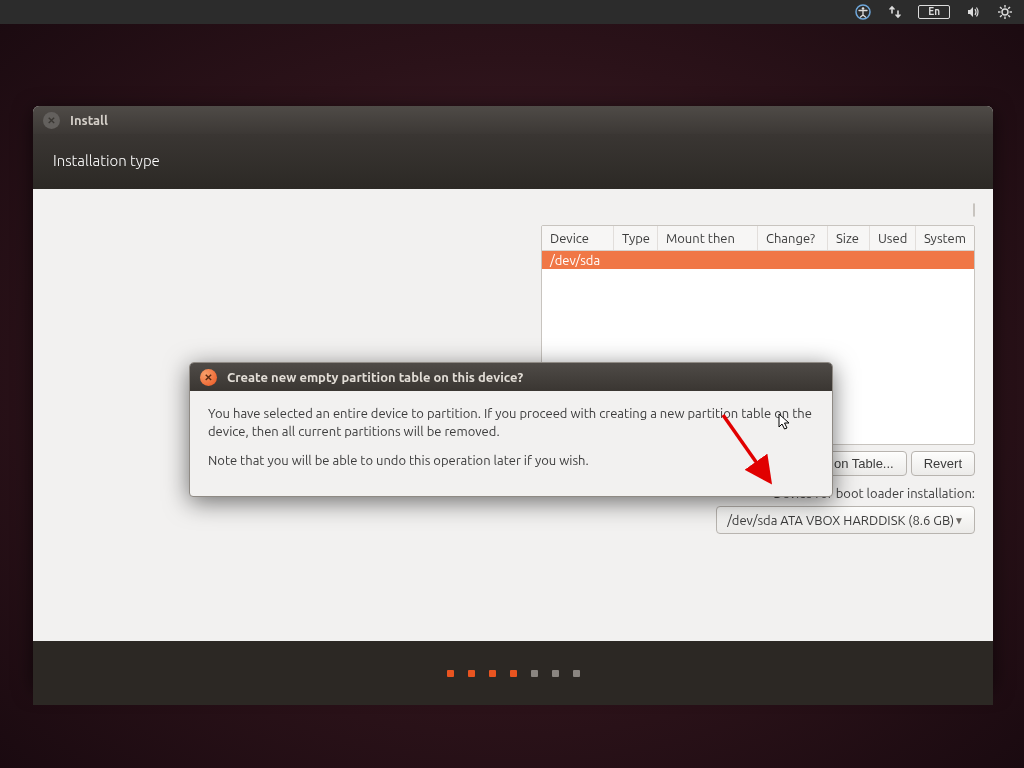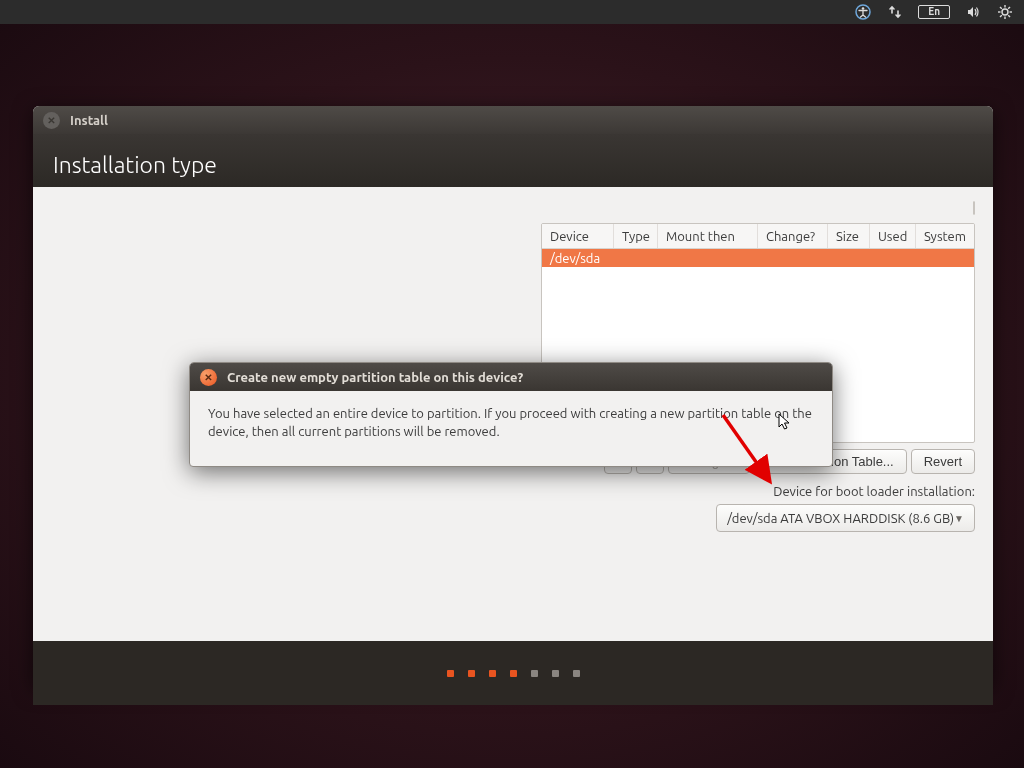--- a/index.html
+++ b/index.html
@@ -65,23 +65,23 @@
 }
 .close-btn {
   width: 17px; height: 17px; border-radius: 50%;
   background: #63605d;
   display: flex; align-items: center; justify-content: center;
   font-size: 10px; color: #3a3733;
 }
 .installer-header {
   background: linear-gradient(to bottom, #3a3633 0%, #2c2925 100%);
   color: #fff;
-  font-size: 23px;
+  font-size: 15px;
   font-weight: 300;
-  padding: 18px 20px 10px;
+  padding: 18px 20px 20px;
 }
 .installer-body {
   flex: 1;
   padding: 14px 18px 16px;
   display: flex;
   flex-direction: column;
   background: #f2f1f0;
   align-items: flex-end;
 }
 .usage-strip {
@@ -354,20 +354,21 @@
   <span class="dot"></span>
 </div>
 
 <div class="dialog">
   <div class="dialog-titlebar">
     <span class="dialog-close">✕</span>
     <span>Create new empty partition table on this device?</span>
   </div>
   <div class="dialog-body">
     <p>You have selected an entire device to partition. If you proceed with creating a new partition table on the device, then all current partitions will be removed.</p>
+    <p>Note that you will be able to undo this operation later if you wish.</p>
   </div>
 </div>
 
 <svg class="arrow" viewBox="0 0 60 80">
   <defs>
     <marker id="ah" markerWidth="8" markerHeight="8" refX="5" refY="4" orient="auto">
       <path d="M0,0 L8,4 L0,8 Z" fill="#e10000"></path>
     </marker>
   </defs>
   <line x1="5" y1="5" x2="48" y2="66" stroke="#e10000" stroke-width="3.5" marker-end="url(#ah)"></line>

